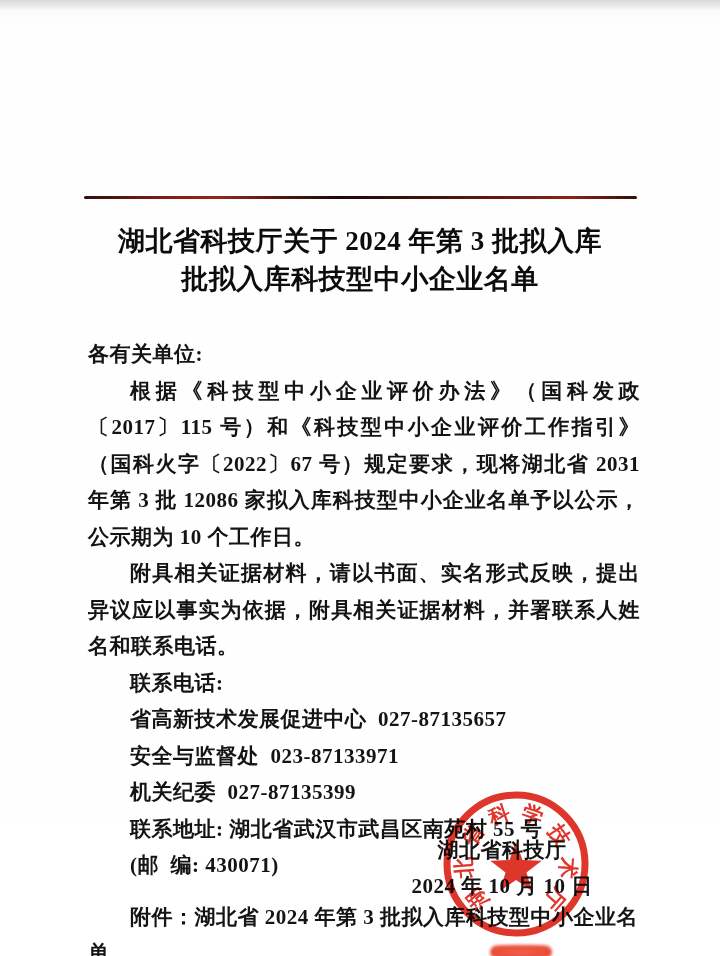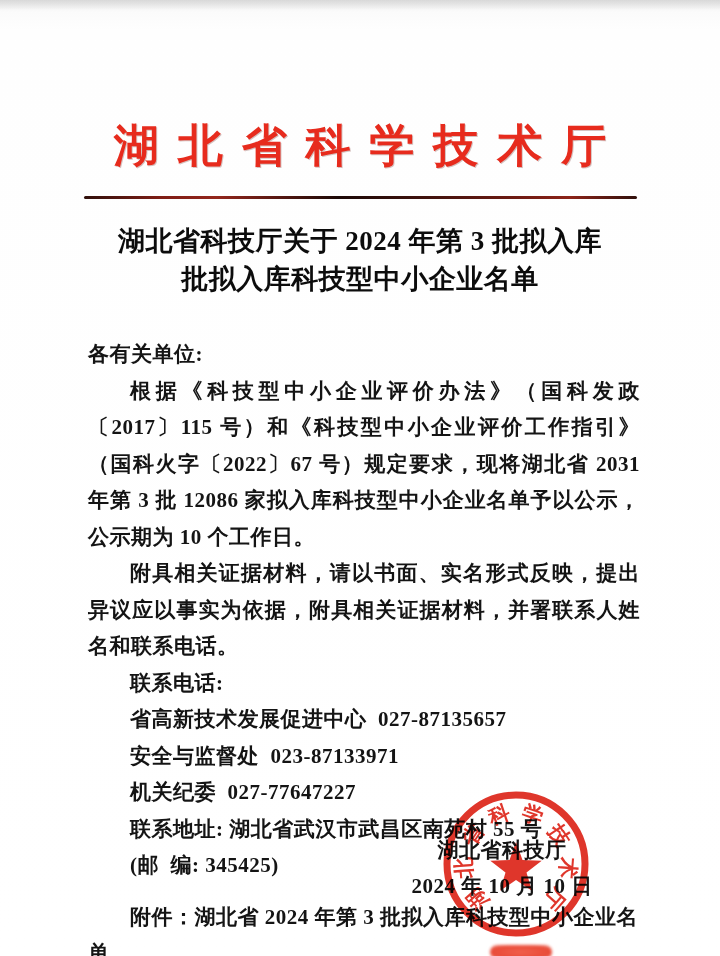--- a/index.html
+++ b/index.html
@@ -97,39 +97,38 @@
     filter: blur(1.5px);
     opacity: 0.9;
   }
 </style>
 </head>
 <body>
 
 <div class="page">
   <div class="scan-edge"></div>
 
-  <div class="letterhead">湖北省科学技术厅</div>
 
   <div class="rule"></div>
 
   <div class="doc-title">
     <div>湖北省科技厅关于 2024 年第 3 批拟入库</div>
     <div>批拟入库科技型中小企业名单</div>
   </div>
 
   <div class="body-text">
     <p class="para">各有关单位:</p>
     <p class="para indent">根据《科技型中小企业评价办法》（国科发政〔2017〕115 号）和《科技型中小企业评价工作指引》（国科火字〔2022〕67 号）规定要求，现将湖北省 2031 年第 3 批 12086 家拟入库科技型中小企业名单予以公示，公示期为 10 个工作日。</p>
     <p class="para indent">附具相关证据材料，请以书面、实名形式反映，提出异议应以事实为依据，附具相关证据材料，并署联系人姓名和联系电话。</p>
     <div class="indent">联系电话:</div>
     <div class="indent">省高新技术发展促进中心  027-87135657</div>
     <div class="indent">安全与监督处  023-87133971</div>
-    <div class="indent">机关纪委  027-77647227</div>
+    <div class="indent">机关纪委  027-87135399</div>
     <div class="indent">联系地址: 湖北省武汉市武昌区南苑村 55 号</div>
-    <div class="indent">(邮  编: 345425)</div>
+    <div class="indent">(邮  编: 430071)</div>
     <div class="indent attachment">附件：湖北省 2024 年第 3 批拟入库科技型中小企业名单</div>
   </div>
 
   <div class="signature">
     <div>湖北省科技厅</div>
     <div>2024 年 10 月 10 日</div>
   </div>
 
   <svg class="seal" viewBox="0 0 160 152" xmlns="http://www.w3.org/2000/svg">
     <circle cx="80" cy="74" r="69" fill="none" stroke="#dd2418" stroke-width="7"></circle>

